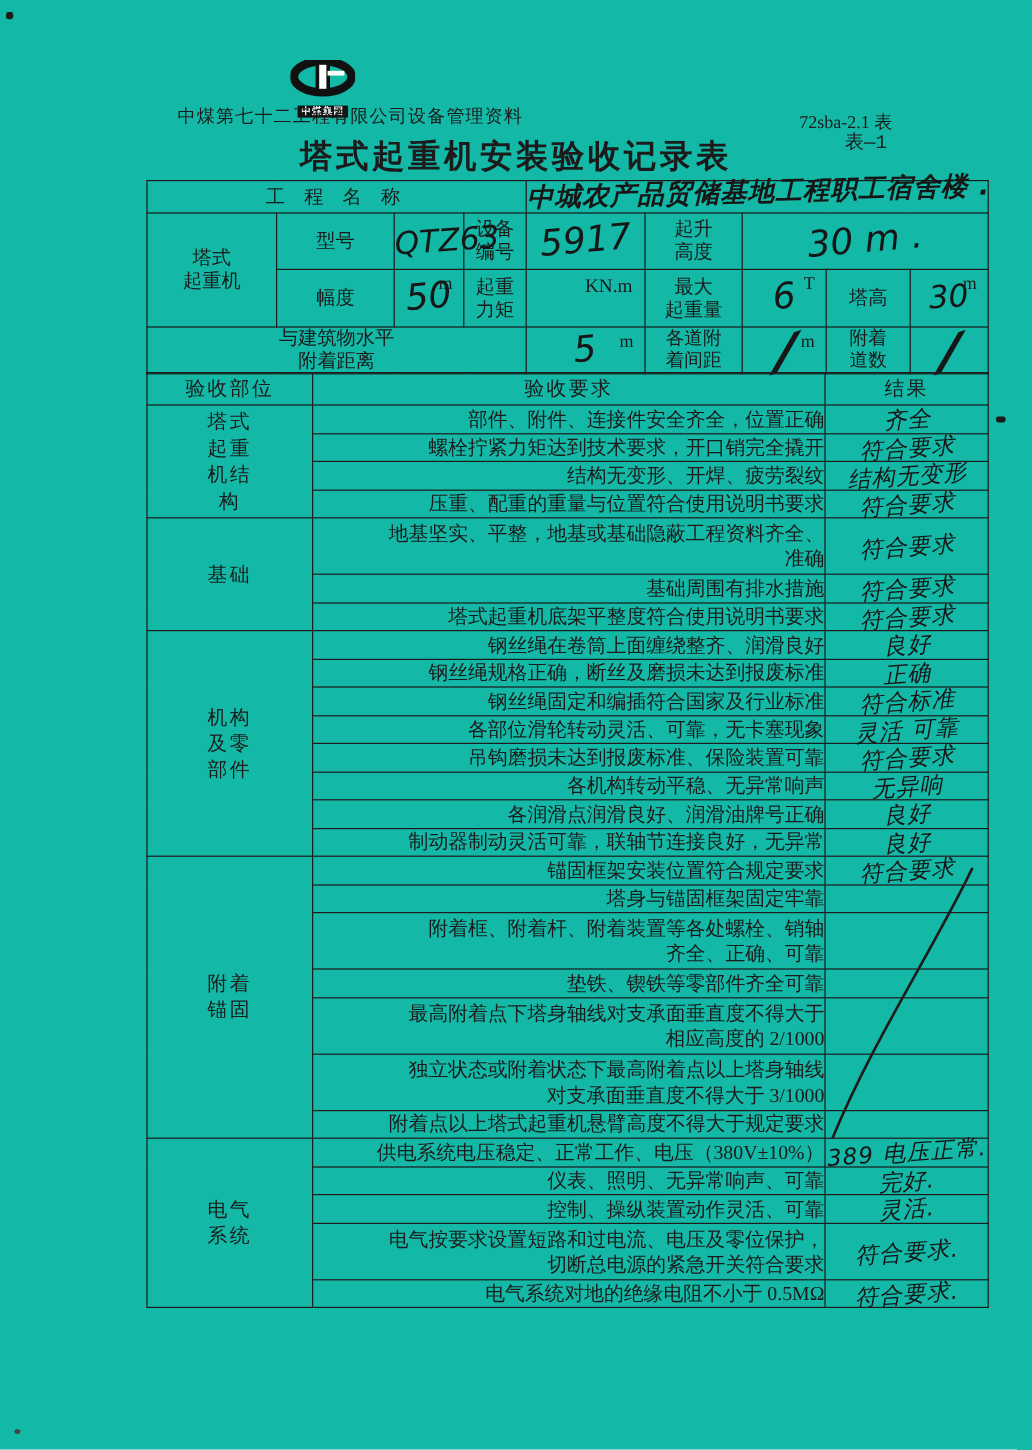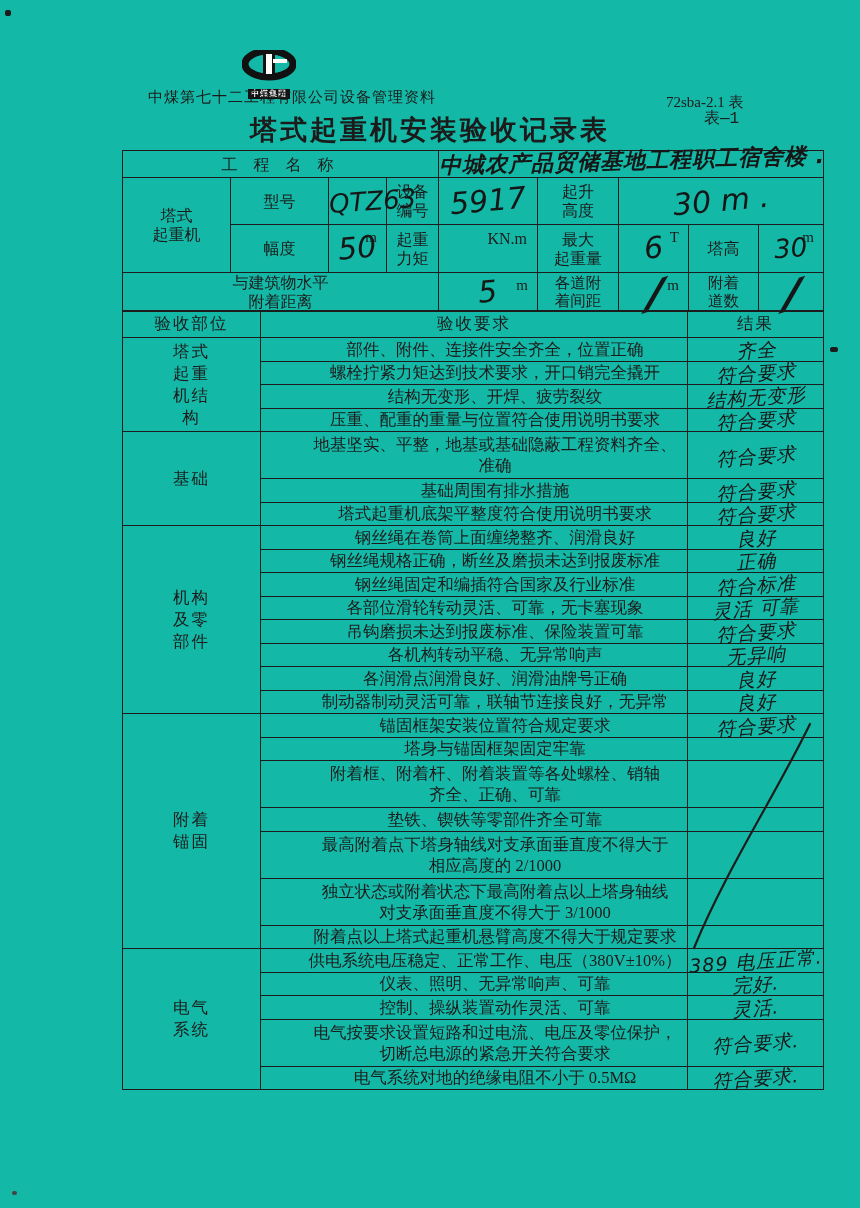--- a/index.html
+++ b/index.html
@@ -33,21 +33,21 @@
   .pre{white-space:pre-line;}
   .r-h1{height:27px;}
   .r-h2{height:47px;}
   .r-h3{height:48px;}
   .r-h4{height:38px;}
   .hdr{text-align:center;font-size:17px;height:27px;letter-spacing:2px;margin-left:46px;}
   .sec{
     text-align:center;white-space:pre-line;font-size:17px;line-height:22px;
     letter-spacing:2px;vertical-align:middle;
   }
-  .req{padding-left:42px;white-space:pre-line;line-height:21px;text-align:center;}
+  .req{padding-left:42px;white-space:pre-line;line-height:21px;text-align:right;}
   tr.tall{height:47px;}
   tr.short{height:23.5px;}
   .res{text-align:center;position:relative;}
   
   .hand{
     font-family:"DejaVu Sans","Liberation Sans",sans-serif;
     font-style:italic;color:#161616;display:inline-block;
   }
   .res-hand{
     font-size:19px;letter-spacing:1px;transform:rotate(-4deg) translateY(2px);

